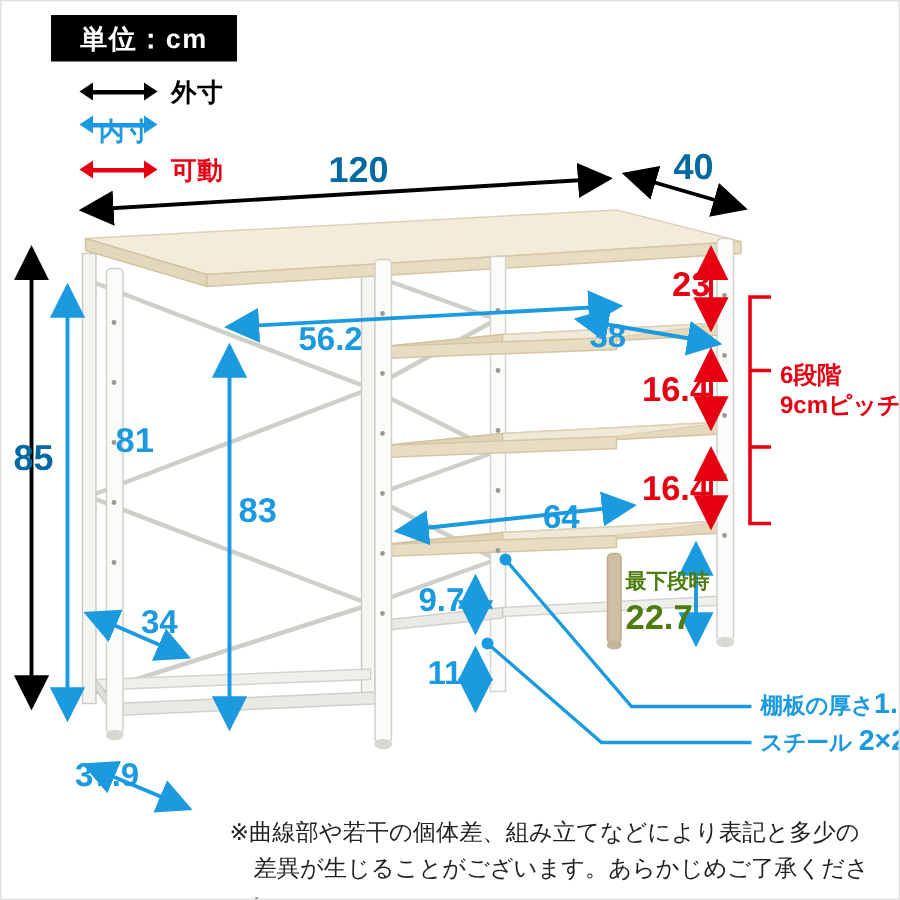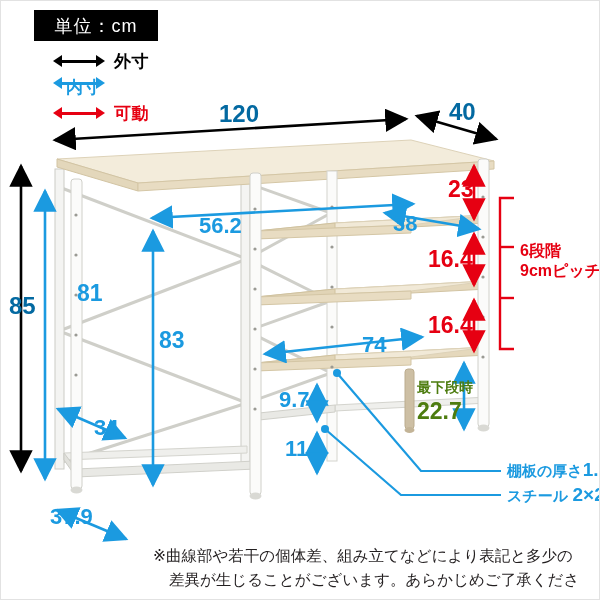--- a/index.html
+++ b/index.html
@@ -3,21 +3,21 @@
 <meta charset="utf-8">
 <style>
   html,body{margin:0;padding:0;background:#fff;}
   body{font-family:"Liberation Sans","DejaVu Sans",sans-serif;}
   #canvas{position:relative;width:600px;height:600px;background:#fff;
           border:1px solid #e2e2e2;box-sizing:border-box;overflow:hidden;}
 
   
   .unit-box{position:absolute;left:33px;top:9px;width:124px;height:31px;background:#000;
             display:flex;align-items:center;justify-content:center;}
-  .unit-box span{color:#fff;font-size:18px;letter-spacing:1px;font-weight:400;}
+  .unit-box span{color:#fff;font-size:18px;letter-spacing:1px;font-weight:700;}
   .leg-row{position:absolute;display:flex;align-items:center;height:22px;}
   .leg-row .lbl{font-size:17px;font-weight:700;margin-left:9px;letter-spacing:0.5px;}
   .leg-arrow{width:52px;height:14px;position:relative;}
   .leg-arrow i{position:absolute;left:7px;right:7px;top:6px;height:3px;display:block;}
   .leg-arrow u{position:absolute;top:1px;width:0;height:0;border-top:6px solid transparent;
                border-bottom:6px solid transparent;}
   .leg-arrow u.l{left:0;border-right-width:9px;border-right-style:solid;}
   .leg-arrow u.r{right:0;border-left-width:9px;border-left-style:solid;}
 
   
@@ -222,24 +222,24 @@
     </g>
   </svg>
 
   <div class="dim blk" style="left:218px;top:101px;font-size:24px;">120</div>
   <div class="dim blk" style="left:448px;top:99px;font-size:24px;">40</div>
   <div class="dim blk" style="left:8px;top:293px;font-size:24px;">85</div>
 
   <div class="dim blu" style="left:76px;top:281px;font-size:23px;">81</div>
   <div class="dim blu" style="left:158px;top:328px;font-size:23px;">83</div>
   <div class="dim blu" style="left:198px;top:214px;font-size:22px;">56.2</div>
-  <div class="dim blu" style="left:93px;top:416px;font-size:22px;">34</div>
+  <div class="dim blu" style="left:93px;top:403px;font-size:22px;">34</div>
   <div class="dim blu" style="left:49px;top:505px;font-size:22px;">37.9</div>
   <div class="dim blu" style="left:392px;top:212px;font-size:22px;">38</div>
-  <div class="dim blu" style="left:361px;top:333px;font-size:22px;">74</div>
+  <div class="dim blu" style="left:361px;top:333px;font-size:22px;">64</div>
   <div class="dim blu" style="left:278px;top:388px;font-size:22px;">9.7</div>
   <div class="dim blu" style="left:284px;top:437px;font-size:22px;">11</div>
 
   <div class="dim red" style="left:447px;top:177px;font-size:23px;">23</div>
   <div class="dim red" style="left:427px;top:247px;font-size:23px;">16.4</div>
   <div class="dim red" style="left:427px;top:313px;font-size:23px;">16.4</div>
 
   <div class="note" style="left:519px;top:240px;color:#e60012;font-size:16px;">
     <div>6段階</div>
     <div>9cmピッチ</div>

